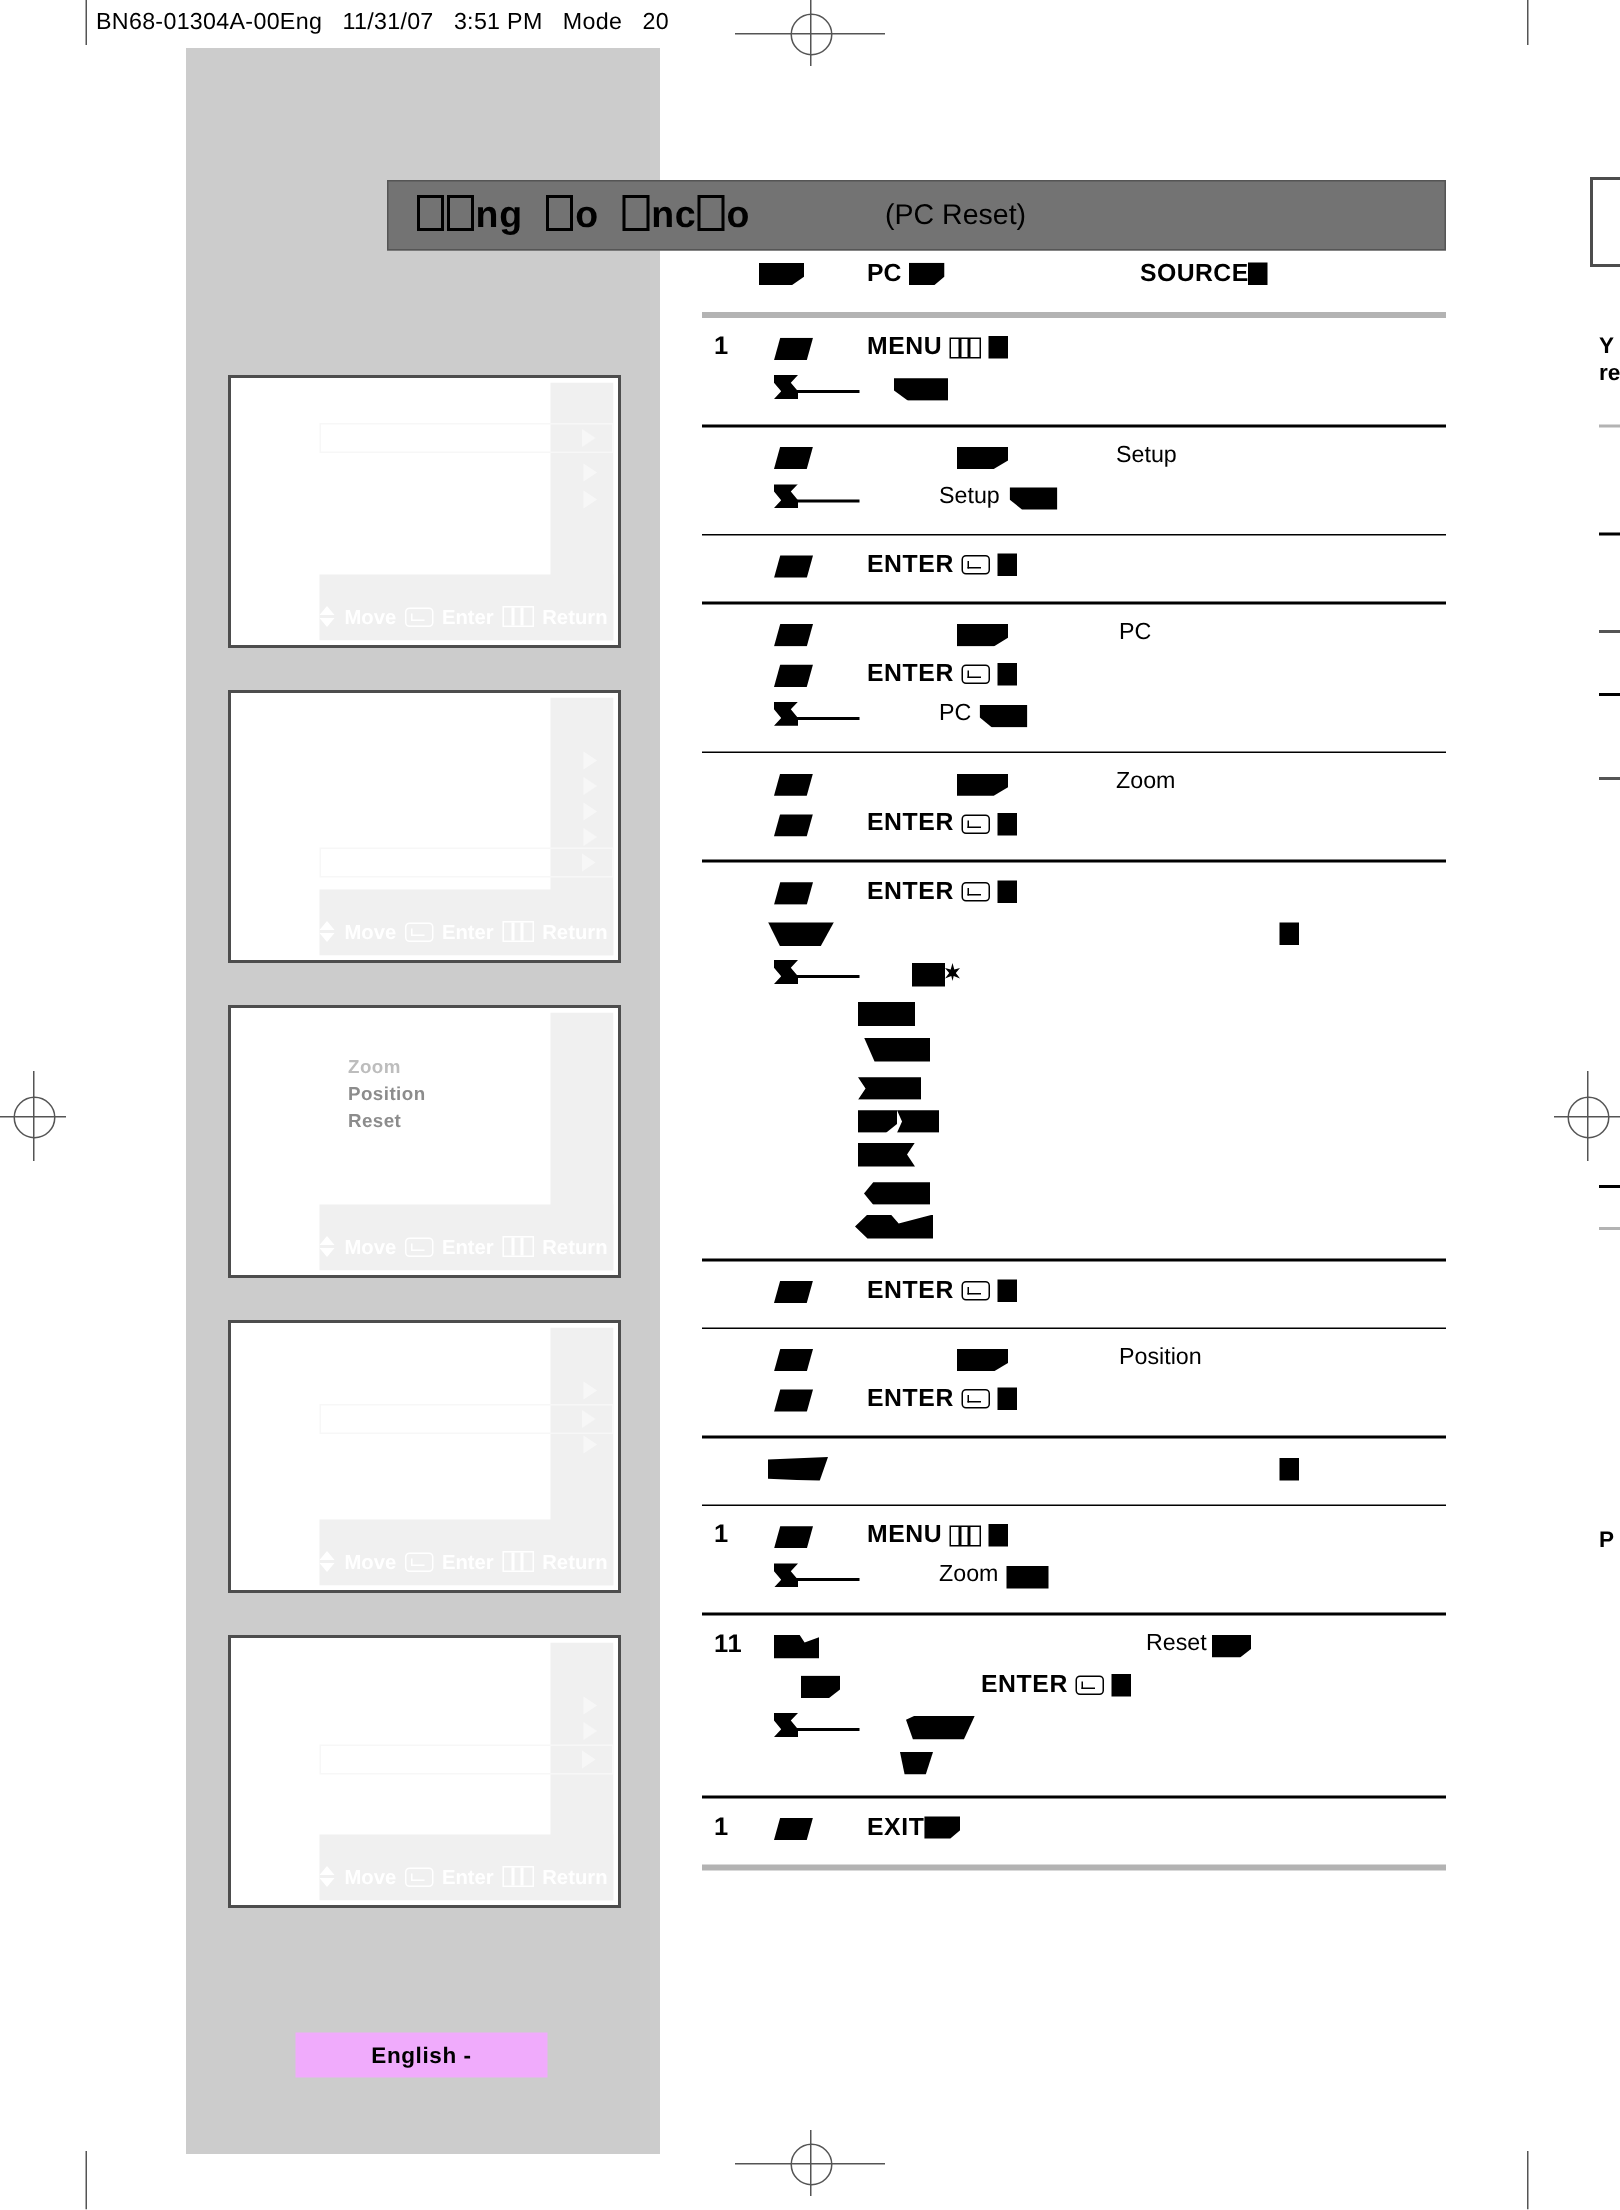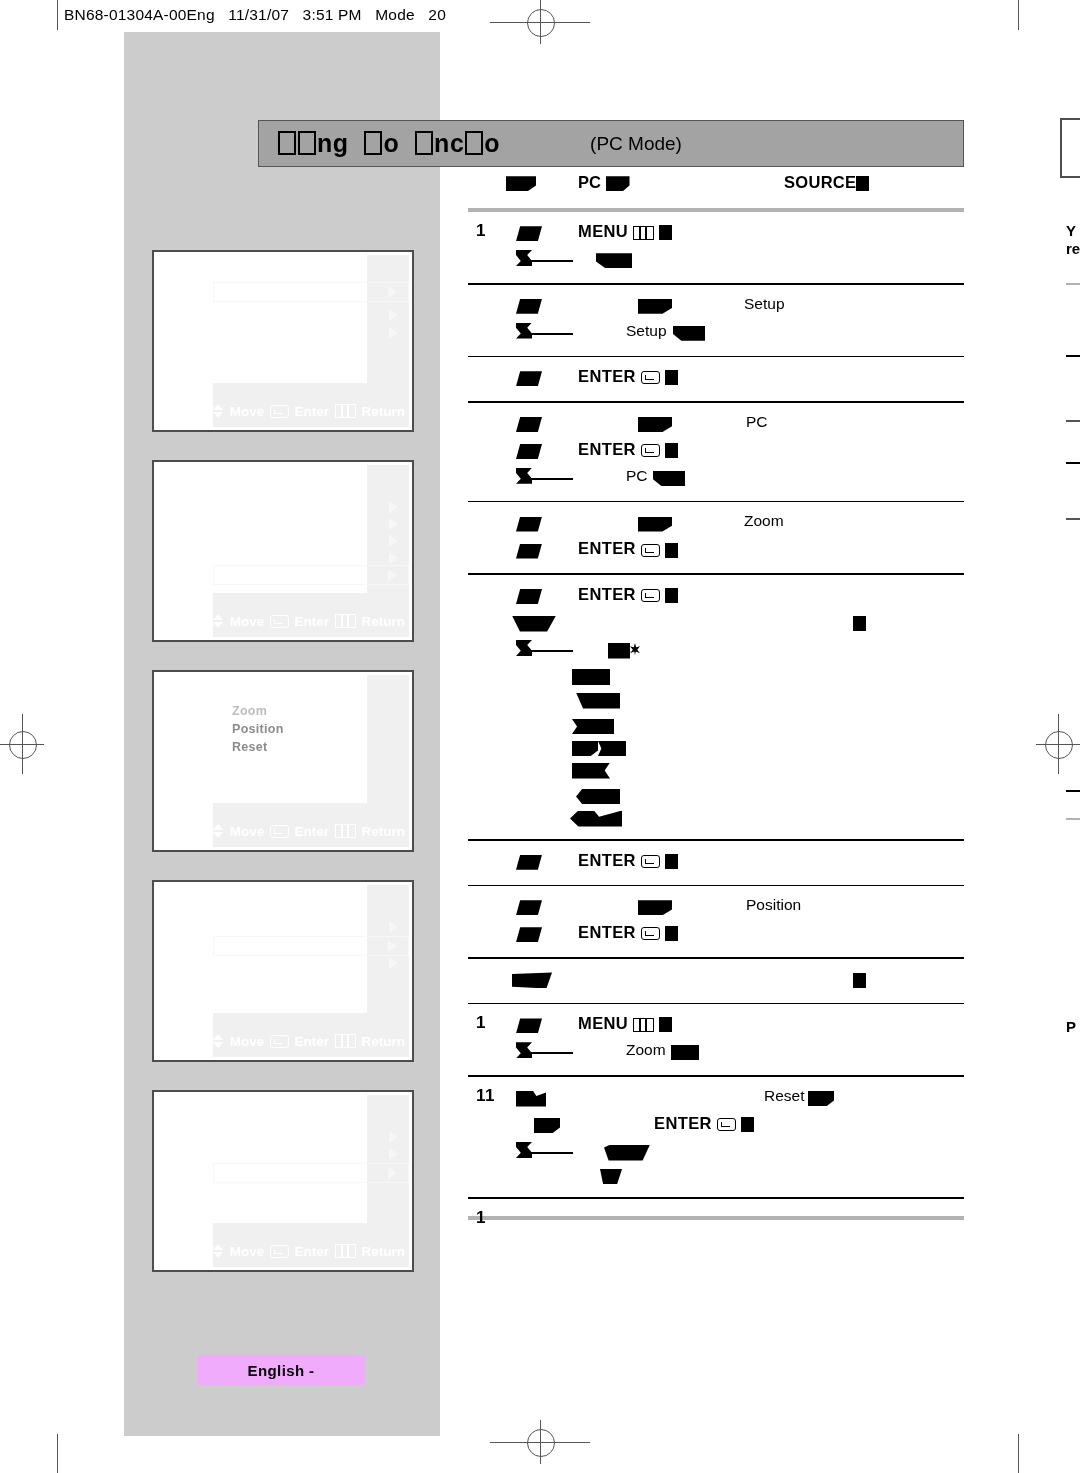--- a/index.html
+++ b/index.html
@@ -57,32 +57,32 @@
   .updown:before{top:0;border-bottom:6px solid currentColor;}
   .updown:after{bottom:0;border-top:6px solid currentColor;}
 
   
   .langbox{position:absolute;left:197px;top:1355px;width:168px;height:30px;background:#f0abfc;
            display:flex;align-items:center;justify-content:center;
            font-size:15px;font-weight:bold;letter-spacing:.4px;}
 
   
   .titlebar{position:absolute;left:258px;top:120px;width:706px;height:47px;
-            background:#a3a3a3;border:1.5px solid #555;box-sizing:border-box;
+            background:#737373;border:1.5px solid #555;box-sizing:border-box;
             display:flex;align-items:center;}
   .titlebar .t1{margin-left:18px;font-size:25px;font-weight:bold;letter-spacing:.5px;white-space:nowrap;}
   .titlebar .t2{margin-left:90px;font-size:19px;white-space:nowrap;}
   .tofu{display:inline-block;width:14px;height:20px;border:2px solid #000;vertical-align:-3px;margin:0 1px;}
 
   
   .content{position:absolute;left:468px;top:168px;width:496px;}
   .preline{position:relative;height:40px;}
   .preline .a{position:absolute;left:38px;top:6px;}
   .preline .b{position:absolute;left:110px;top:5px;font-size:16.5px;font-weight:bold;}
-  .preline .c{position:absolute;left:292px;top:5px;font-size:16.5px;font-weight:bold;letter-spacing:.3px;margin-left:24px;}
+  .preline .c{position:absolute;left:292px;top:5px;font-size:16.5px;font-weight:bold;letter-spacing:.3px;}
 
   hr.thick{border:0;height:4px;background:#b3b3b3;margin:0;}
   hr.thin{border:0;height:1.6px;background:#000;margin:0;}
 
   .step{position:relative;padding:8px 0 9px 0;}
   .num{position:absolute;left:8px;top:9px;font-size:17px;font-weight:bold;letter-spacing:.5px;}
   .row{position:relative;height:27px;}
   .kw{position:absolute;font-size:16.5px;font-weight:bold;letter-spacing:.4px;white-space:nowrap;}
   .plain{position:absolute;font-size:15.5px;white-space:nowrap;}
 
@@ -297,21 +297,21 @@
     </div>
   </div>
 </div>
 
 <div class="langbox">
   <span>English -</span>
 </div>
 
 <div class="titlebar">
   <span class="t1"><span class="tofu"></span><span class="tofu"></span>ng&nbsp; <span class="tofu"></span>o&nbsp; <span class="tofu"></span>nc<span class="tofu"></span>o</span>
-  <span class="t2">(PC Mode)</span>
+  <span class="t2">(PC Reset)</span>
 </div>
 
 <div class="content">
 
   <div class="preline">
     <span class="a"><span class="blob bflagR"></span></span>
     <span class="b"><span>PC</span> <span class="blob bflagR" style="width:24px;"></span></span>
     <span class="c"><span>SOURCE</span><span class="blob bsq"></span></span>
   </div>
 
@@ -492,20 +492,24 @@
     </div>
     <div class="row" style="height:22px;">
       <span class="kw" style="left:132px;top:0px;"><span class="blob" style="width:22px;height:15px;clip-path:polygon(0 0,100% 0,78% 100%,14% 100%);"></span></span>
     </div>
   </div>
 
   <hr class="thin">
 
   <div class="step">
     <span class="num">1</span>
+    <div class="row">
+      <span class="kw" style="left:48px;top:3px;"><span class="blob bq"></span></span>
+      <span class="kw" style="left:110px;top:2px;"><span>EXIT</span><span class="blob bflagR" style="width:24px;"></span></span>
+    </div>
   </div>
 
   <hr class="thick">
 </div>
 
 <div class="edgepage"></div>
 <div class="edgetxt" style="top:222px;">Y</div>
 <div class="edgetxt" style="top:240px;">re</div>
 <div class="edgetxt" style="top:1018px;">P</div>
 <div class="edgerule" style="top:283px;width:14px;background:#b3b3b3;"></div>

